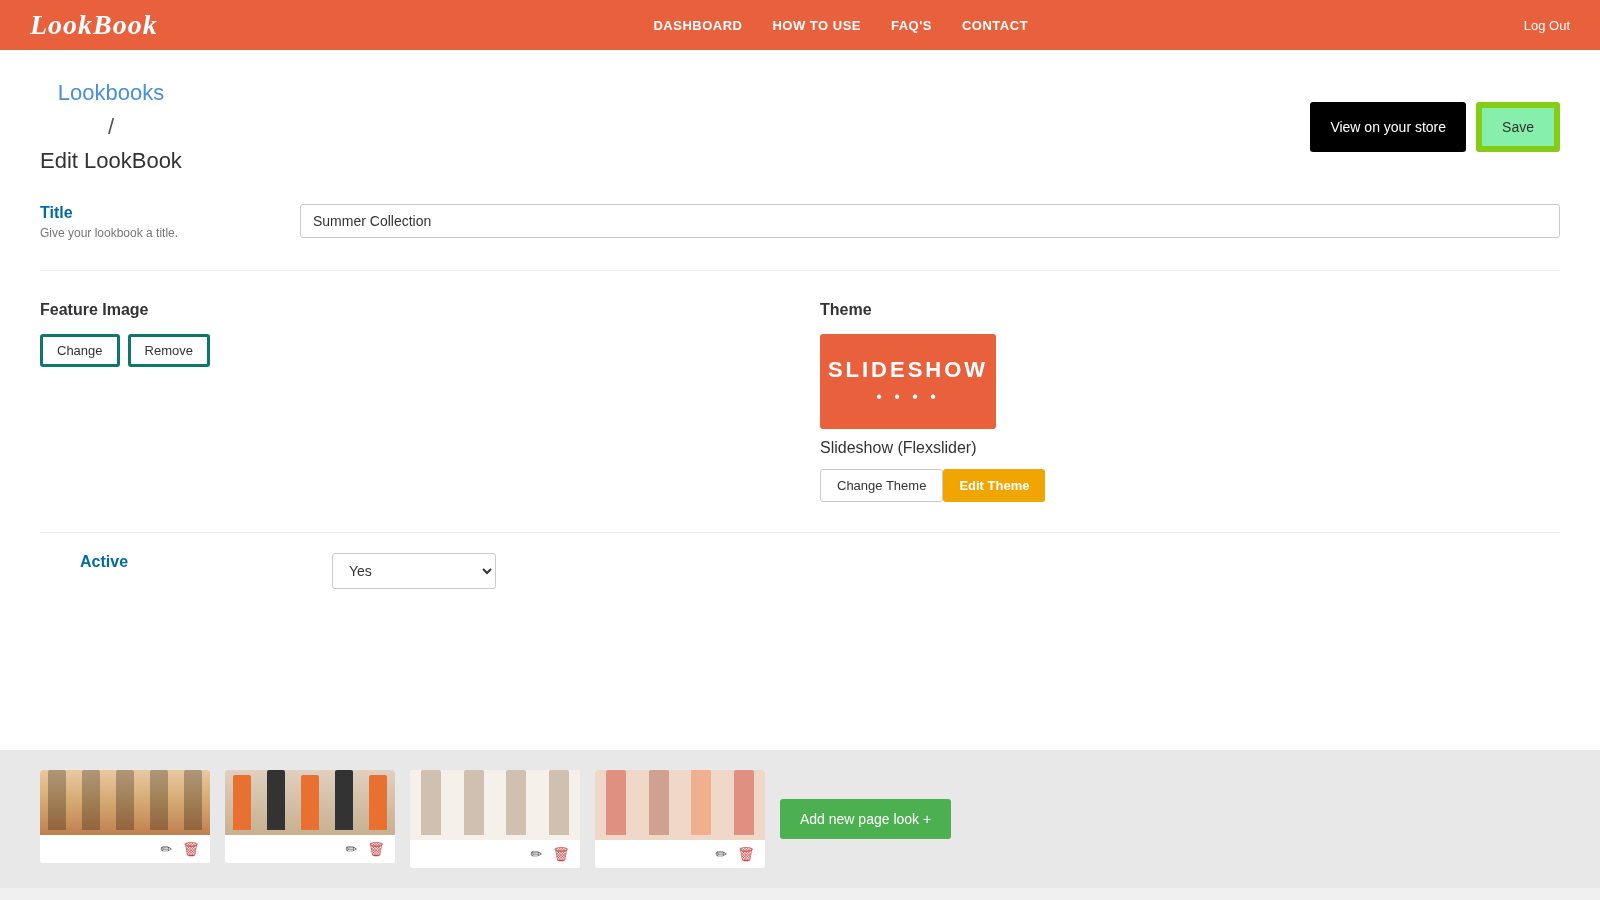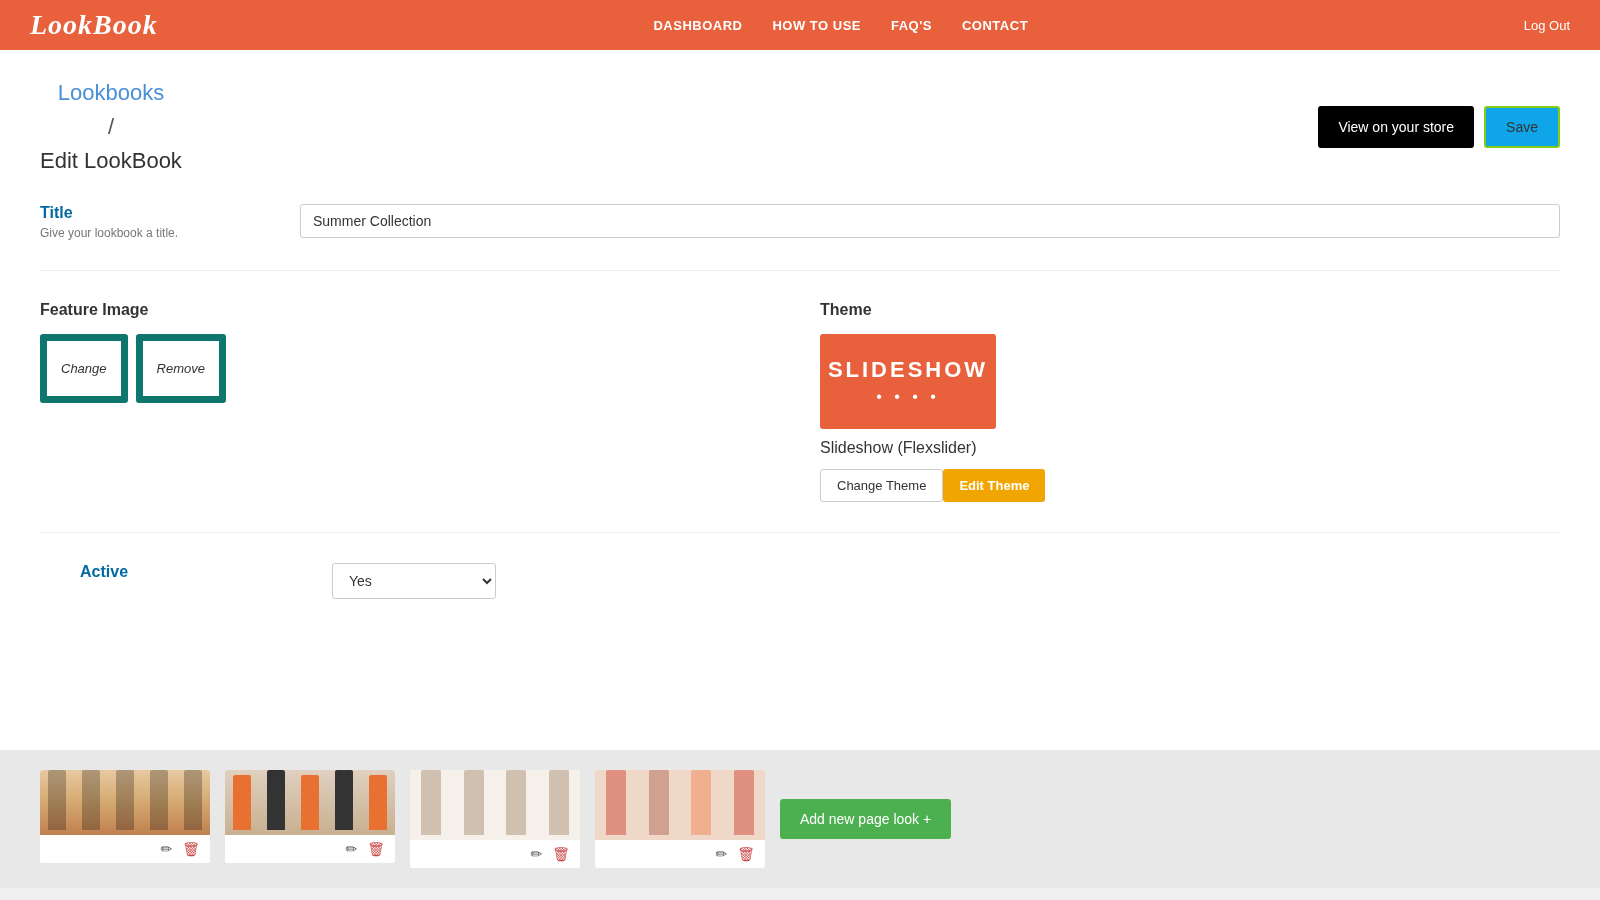--- a/index.html
+++ b/index.html
@@ -79,23 +79,23 @@
     .btn-view-store {
       background: #000000;
       color: white;
       border: none;
       padding: 10px 20px;
       font-size: 14px;
       cursor: pointer;
       border-radius: 3px;
     }
     .btn-save {
-      background: #0ea5e9;
-      color: #333;
-      border: 2px solid #84cc16;
+      background: #86efac;
+      color: #333;
+      border: 6px solid #84cc16;
       padding: 11px 20px;
       font-size: 14px;
       cursor: pointer;
       border-radius: 3px;
     }
 
     
     .form-section {
       display: flex;
       gap: 40px;
@@ -126,21 +126,21 @@
       border: 1px solid #ccc;
       border-radius: 3px;
       font-size: 14px;
       color: #333;
     }
 
     
     .two-col-section {
       display: flex;
       gap: 40px;
-      margin-bottom: 30px;
+      margin-bottom: 20px;
       padding-bottom: 30px;
       border-bottom: 1px solid #eee;
     }
     .col-half {
       flex: 1;
     }
     .section-title {
       font-size: 16px;
       font-weight: bold;
       color: #333;
@@ -163,27 +163,26 @@
       display: flex;
       align-items: center;
       justify-content: center;
     }
     .image-buttons {
       display: flex;
       gap: 8px;
     }
     .btn-image {
       background: white;
-      border: 7px solid #0f766e;
-      padding: 20px 14px;
+      border: 3px solid #0f766e;
+      padding: 6px 14px;
       font-size: 13px;
       cursor: pointer;
       border-radius: 3px;
       color: #333;
-      font-style: italic;
     }
 
     
     .theme-preview {
       width: 176px;
       height: 95px;
       background: #e8603c;
       display: flex;
       flex-direction: column;
       align-items: center;

